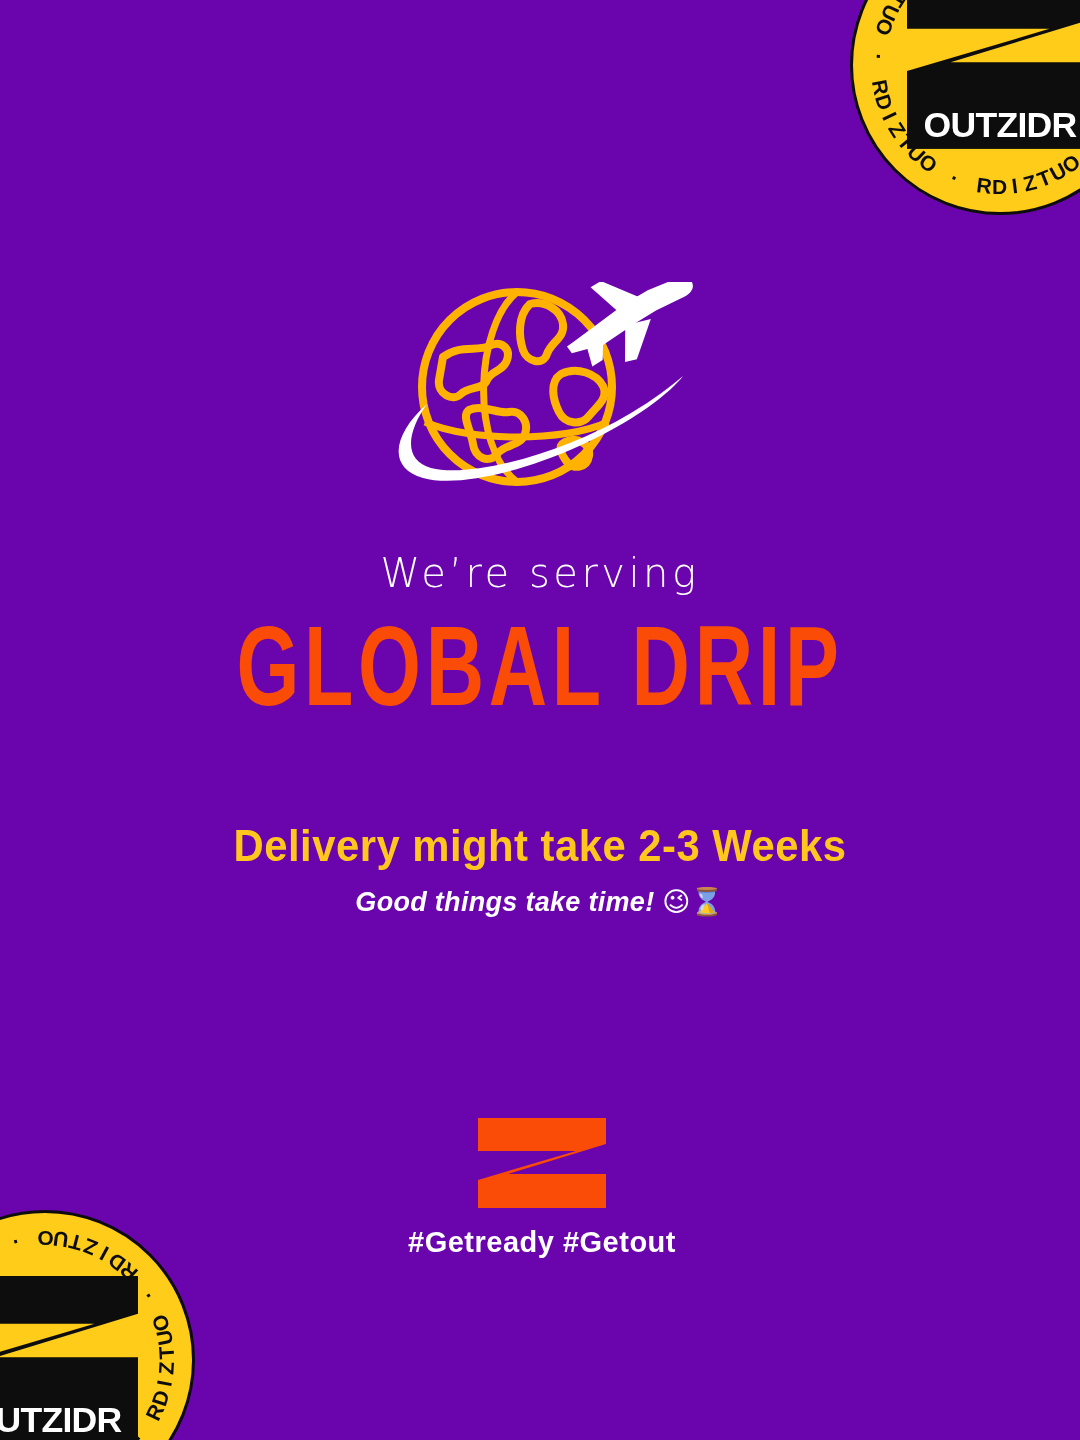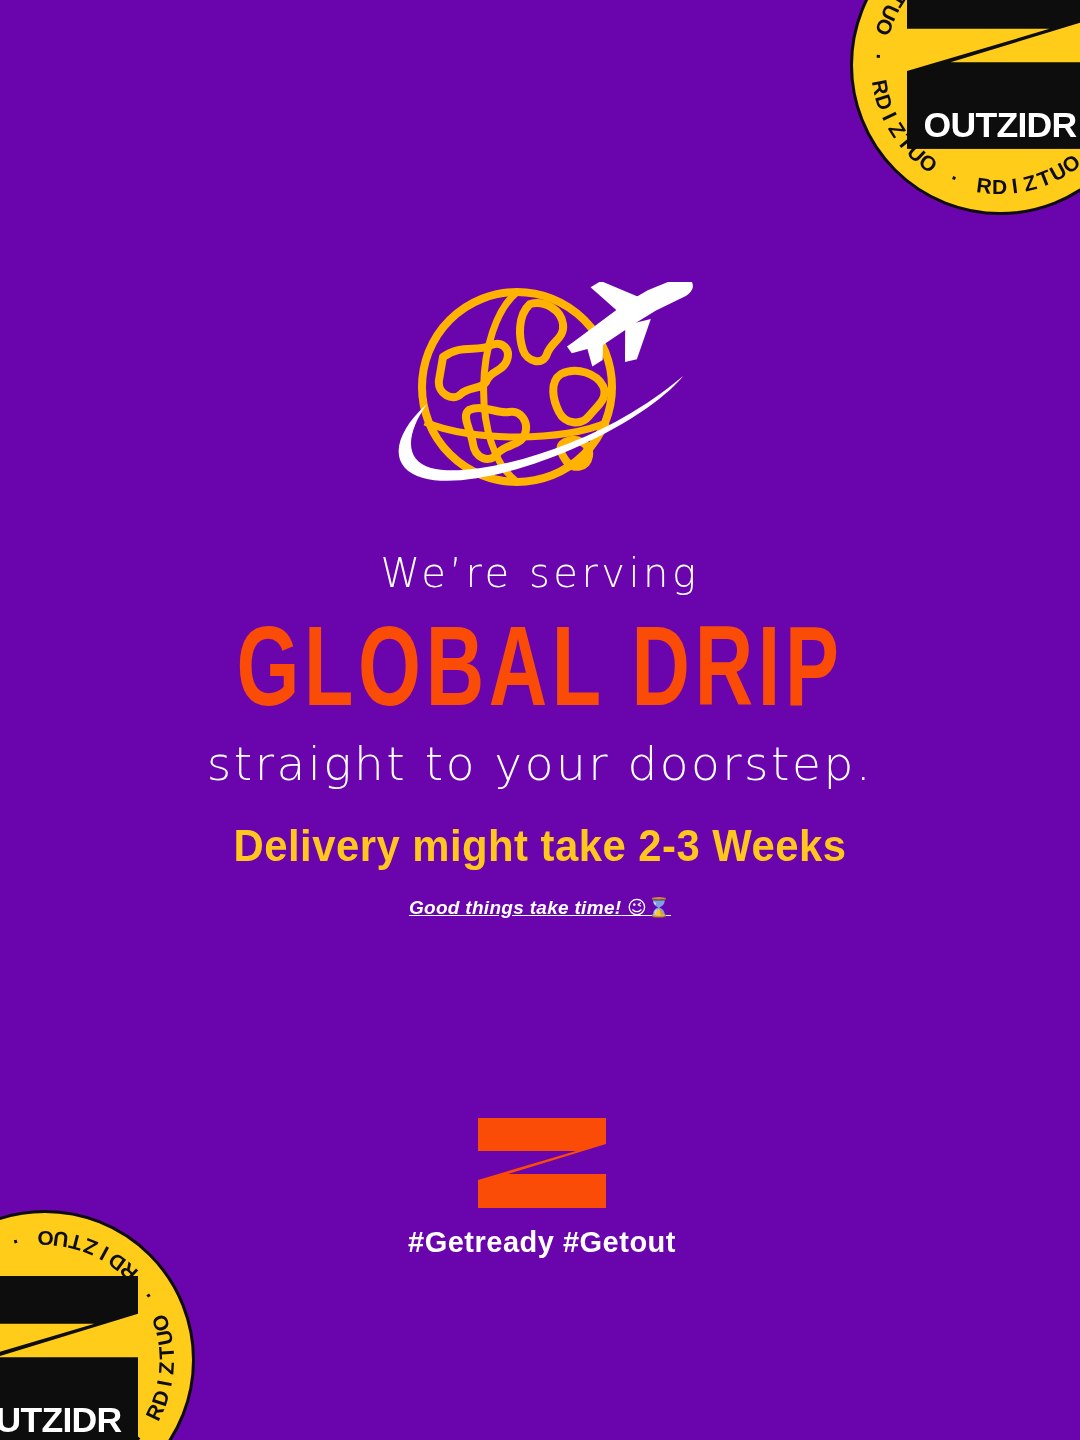--- a/index.html
+++ b/index.html
@@ -108,28 +108,27 @@
   }
   .delivery-main {
     font-size:45px;
     font-weight:bold;
     color:#FFC61E;
     letter-spacing:0.5px;
     transform:scaleX(0.93);
     font-family:"Liberation Sans", sans-serif;
   }
   .delivery-sub {
-    font-size:19px;
+    font-size:27px;
     font-weight:bold;
     font-style:italic;
     color:#ffffff;
-    margin-top:24px;
+    margin-top:14px;
     letter-spacing:0.3px;
     font-family:"Liberation Sans", sans-serif;
-    text-decoration:underline;
   }
   .delivery-sub .emo {
     font-style:normal;
     font-family:"DejaVu Sans", sans-serif;
   }
 
   
   #footer {
     position:absolute;
     left:4px; right:0; top:1118px;
@@ -186,21 +185,20 @@
         <path d="M62 50 L48 84 L60 86 L88 54 Z" fill="#ffffff"></path>
         <rect x="100" y="30" width="7" height="4" rx="1.5" fill="#ffffff"></rect>
         <rect x="100" y="40" width="7" height="4" rx="1.5" fill="#ffffff"></rect>
       </g>
     </svg>
   </div>
 
   <div id="headline">
     <div class="line-serving">We’re serving</div>
     <div class="line-global">GLOBAL DRIP</div>
-    <div class="line-doorstep">straight to your doorstep.</div>
   </div>
 
   <div id="delivery">
     <div class="delivery-main">Delivery might take 2-3 Weeks</div>
     <div class="delivery-sub">
       <span>Good things take time!</span>
       <span class="emo">😉⌛</span>
     </div>
   </div>
 

